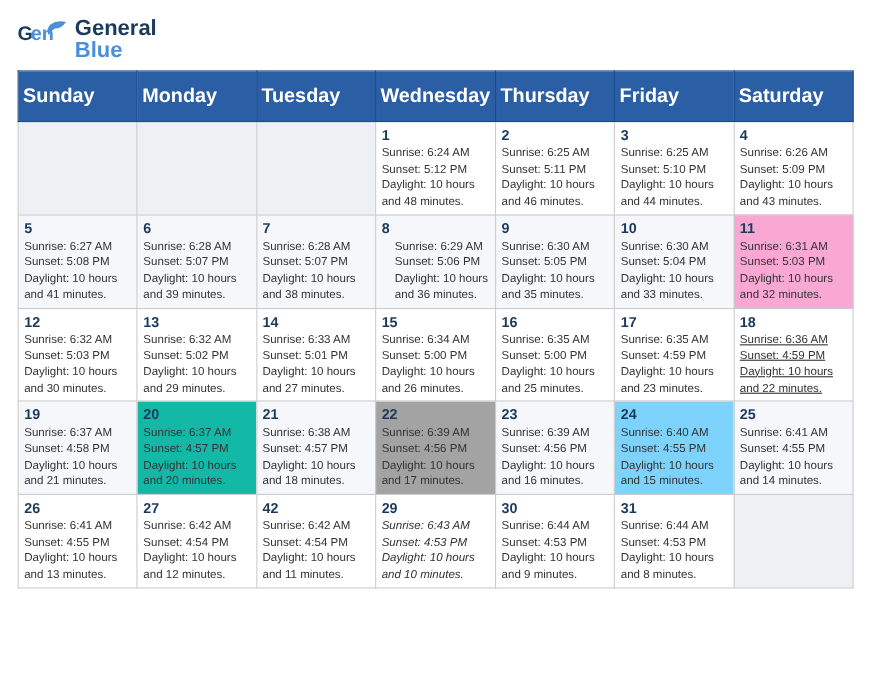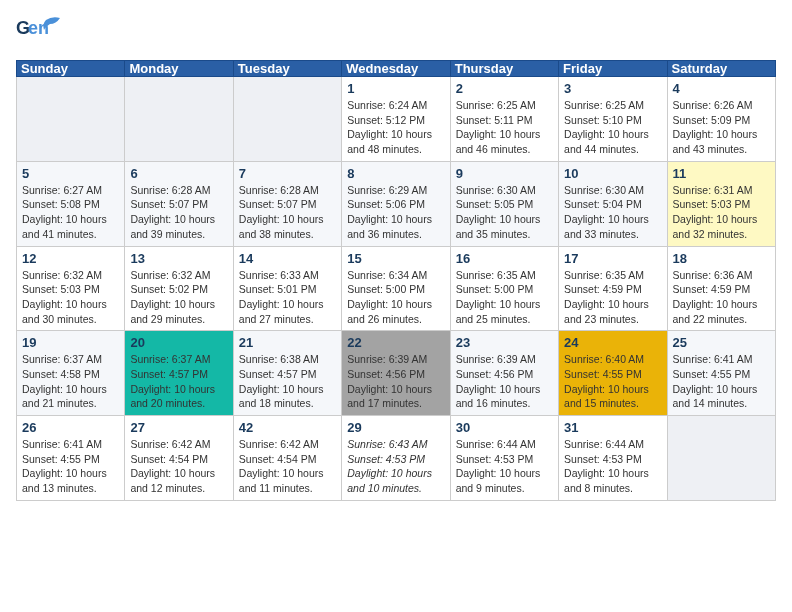--- a/index.html
+++ b/index.html
@@ -36,23 +36,23 @@
       margin-top: 4px;
     }
     .calendar {
       width: 100%;
       border-collapse: collapse;
       font-size: 11px;
     }
     .calendar th {
       background: #2a5fa5;
       color: #fff;
-      padding: 0 4px;
+      padding: 12px 4px;
       text-align: left;
-      font-size: 13px;
+      font-size: 18px;
       font-weight: bold;
       border: 1px solid #1a4a8a;
     }
     .calendar td {
       border: 1px solid #ccc;
       vertical-align: top;
       padding: 4px 5px;
       width: 108px;
       min-height: 80px;
       background: #fff;
@@ -83,20 +83,24 @@
   <div class="logo">
     <div style="display:flex;align-items:center;gap:4px;">
       <div style="position:relative;width:48px;height:36px;">
         
         <svg width="48" height="36" viewBox="0 0 48 36">
           <text x="0" y="18" font-size="18" font-weight="bold" fill="#1a3a5c">G</text>
           <text x="12" y="18" font-size="18" font-weight="bold" fill="#4a90d9">en</text>
 
           <path d="M30 4 Q36 0 44 2 Q40 8 34 8 Q30 10 28 14 Q26 8 30 4Z" fill="#4a90d9"></path>
         </svg>
+      </div>
+      <div>
+        <div style="font-size:20px;font-weight:bold;color:#1a3a5c;line-height:1;">General</div>
+        <div style="font-size:20px;font-weight:bold;color:#4a90d9;line-height:1;">Blue</div>
       </div>
     </div>
   </div>
   <div class="title-block">
     <div class="month-year"></div>
     <div class="location"></div>
   </div>
 </div>
 
 <table class="calendar">
@@ -155,37 +159,37 @@
 Daylight: 10 hours and 39 minutes.</div>
         </td>
         <td style="background: rgb(245, 247, 250);">
           <span class="day-num">7</span>
           <div class="cell-text" style="white-space: pre-line;">Sunrise: 6:28 AM
 Sunset: 5:07 PM
 Daylight: 10 hours and 38 minutes.</div>
         </td>
         <td style="background: rgb(245, 247, 250);">
           <span class="day-num">8</span>
-          <div class="cell-text" style="white-space: pre-line;">Sunrise: 6:29 AM
+          <div class="cell-text" style="white-space: pre-line; margin-left: 12px;">Sunrise: 6:29 AM
 Sunset: 5:06 PM
 Daylight: 10 hours and 36 minutes.</div>
         </td>
         <td style="background: rgb(245, 247, 250);">
           <span class="day-num">9</span>
           <div class="cell-text" style="white-space: pre-line;">Sunrise: 6:30 AM
 Sunset: 5:05 PM
 Daylight: 10 hours and 35 minutes.</div>
         </td>
         <td style="background: rgb(245, 247, 250);">
           <span class="day-num">10</span>
           <div class="cell-text" style="white-space: pre-line;">Sunrise: 6:30 AM
 Sunset: 5:04 PM
 Daylight: 10 hours and 33 minutes.</div>
         </td>
-        <td style="background: #fef9c3;">
+        <td style="background: #f9a8d4;">
           <span class="day-num">11</span>
           <div class="cell-text" style="white-space: pre-line;">Sunrise: 6:31 AM
 Sunset: 5:03 PM
 Daylight: 10 hours and 32 minutes.</div>
         </td>
       </tr>
       <tr>
         <td>
           <span class="day-num">12</span>
           <div class="cell-text" style="white-space: pre-line;">Sunrise: 6:32 AM
@@ -217,21 +221,21 @@
 Daylight: 10 hours and 25 minutes.</div>
         </td>
         <td>
           <span class="day-num">17</span>
           <div class="cell-text" style="white-space: pre-line;">Sunrise: 6:35 AM
 Sunset: 4:59 PM
 Daylight: 10 hours and 23 minutes.</div>
         </td>
         <td>
           <span class="day-num">18</span>
-          <div class="cell-text" style="white-space: pre-line;">Sunrise: 6:36 AM
+          <div class="cell-text" style="white-space: pre-line; text-decoration: underline;">Sunrise: 6:36 AM
 Sunset: 4:59 PM
 Daylight: 10 hours and 22 minutes.</div>
         </td>
       </tr>
       <tr>
         <td style="background: rgb(245, 247, 250);">
           <span class="day-num">19</span>
           <div class="cell-text" style="white-space: pre-line;">Sunrise: 6:37 AM
 Sunset: 4:58 PM
 Daylight: 10 hours and 21 minutes.</div>
@@ -253,21 +257,21 @@
           <div class="cell-text" style="white-space: pre-line;">Sunrise: 6:39 AM
 Sunset: 4:56 PM
 Daylight: 10 hours and 17 minutes.</div>
         </td>
         <td style="background: rgb(245, 247, 250);">
           <span class="day-num">23</span>
           <div class="cell-text" style="white-space: pre-line;">Sunrise: 6:39 AM
 Sunset: 4:56 PM
 Daylight: 10 hours and 16 minutes.</div>
         </td>
-        <td style="background: #eab308;">
+        <td style="background: #7dd3fc;">
           <span class="day-num">24</span>
           <div class="cell-text" style="white-space: pre-line;">Sunrise: 6:40 AM
 Sunset: 4:55 PM
 Daylight: 10 hours and 15 minutes.</div>
         </td>
         <td style="background: rgb(245, 247, 250);">
           <span class="day-num">25</span>
           <div class="cell-text" style="white-space: pre-line;">Sunrise: 6:41 AM
 Sunset: 4:55 PM
 Daylight: 10 hours and 14 minutes.</div>

